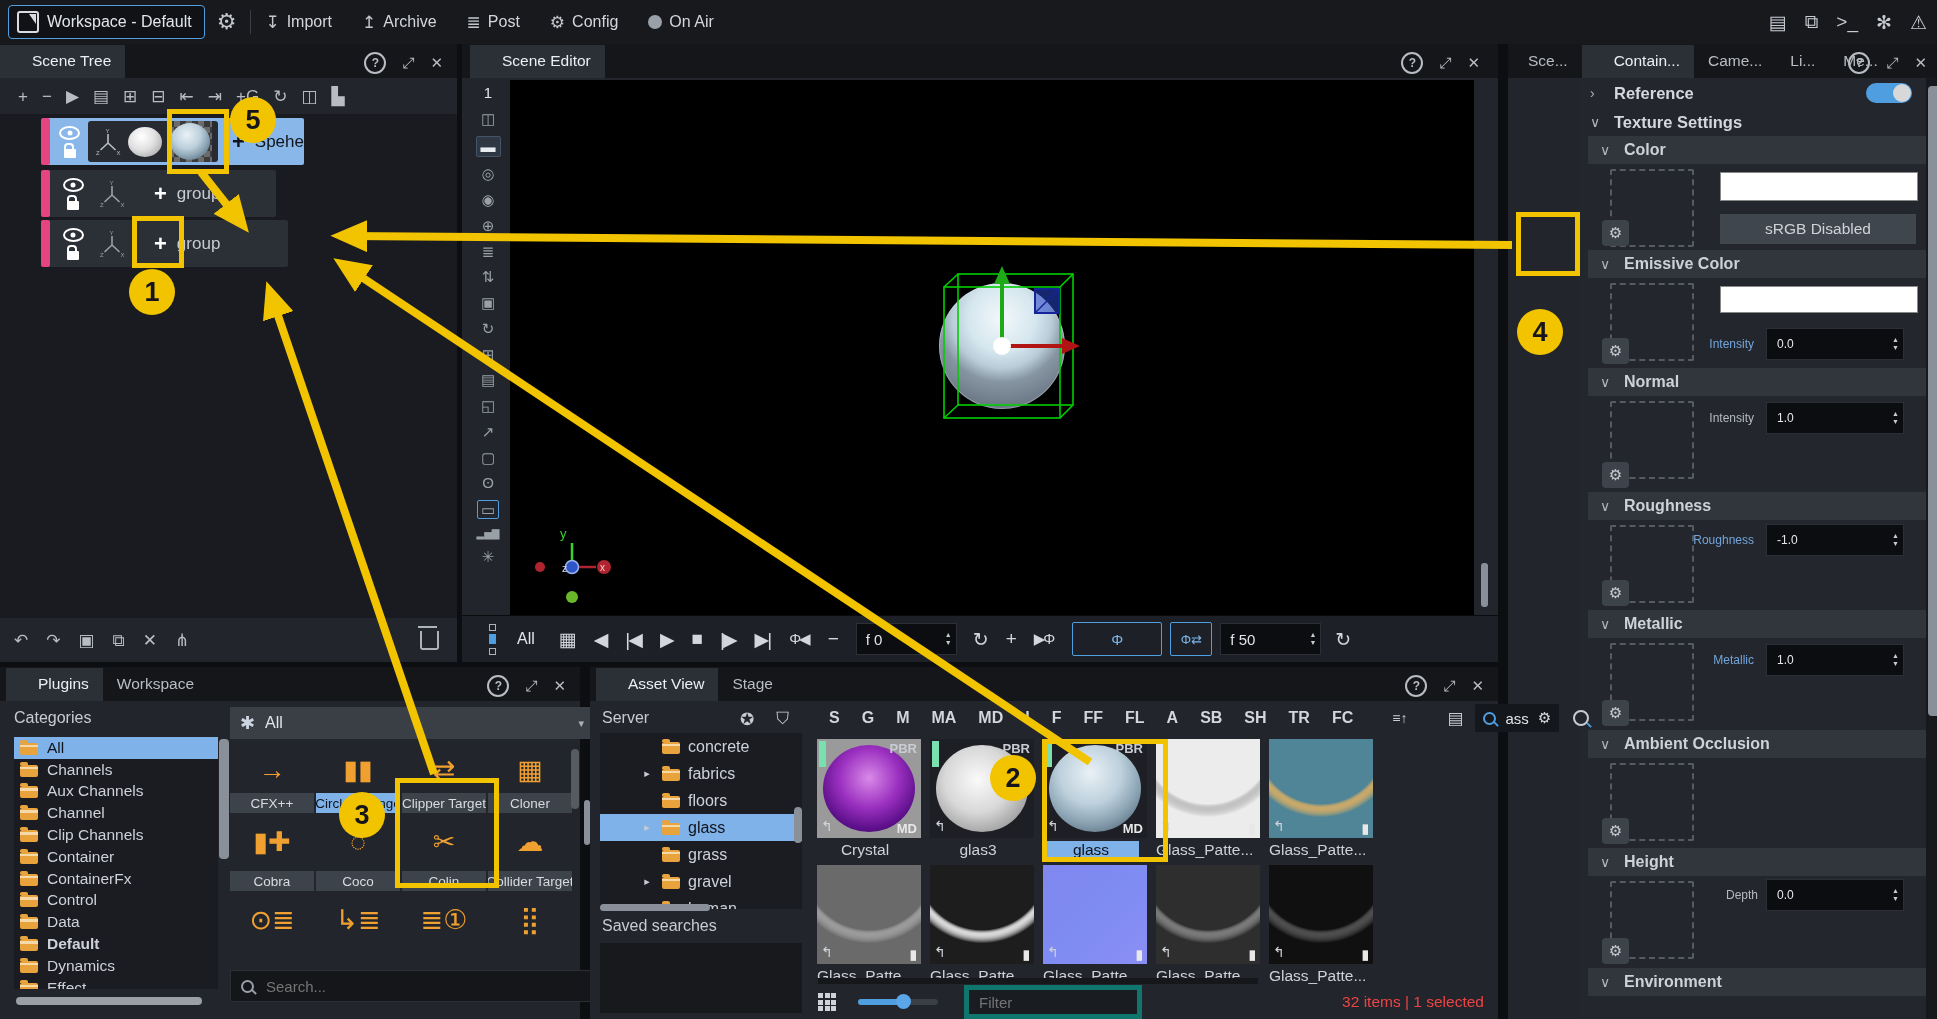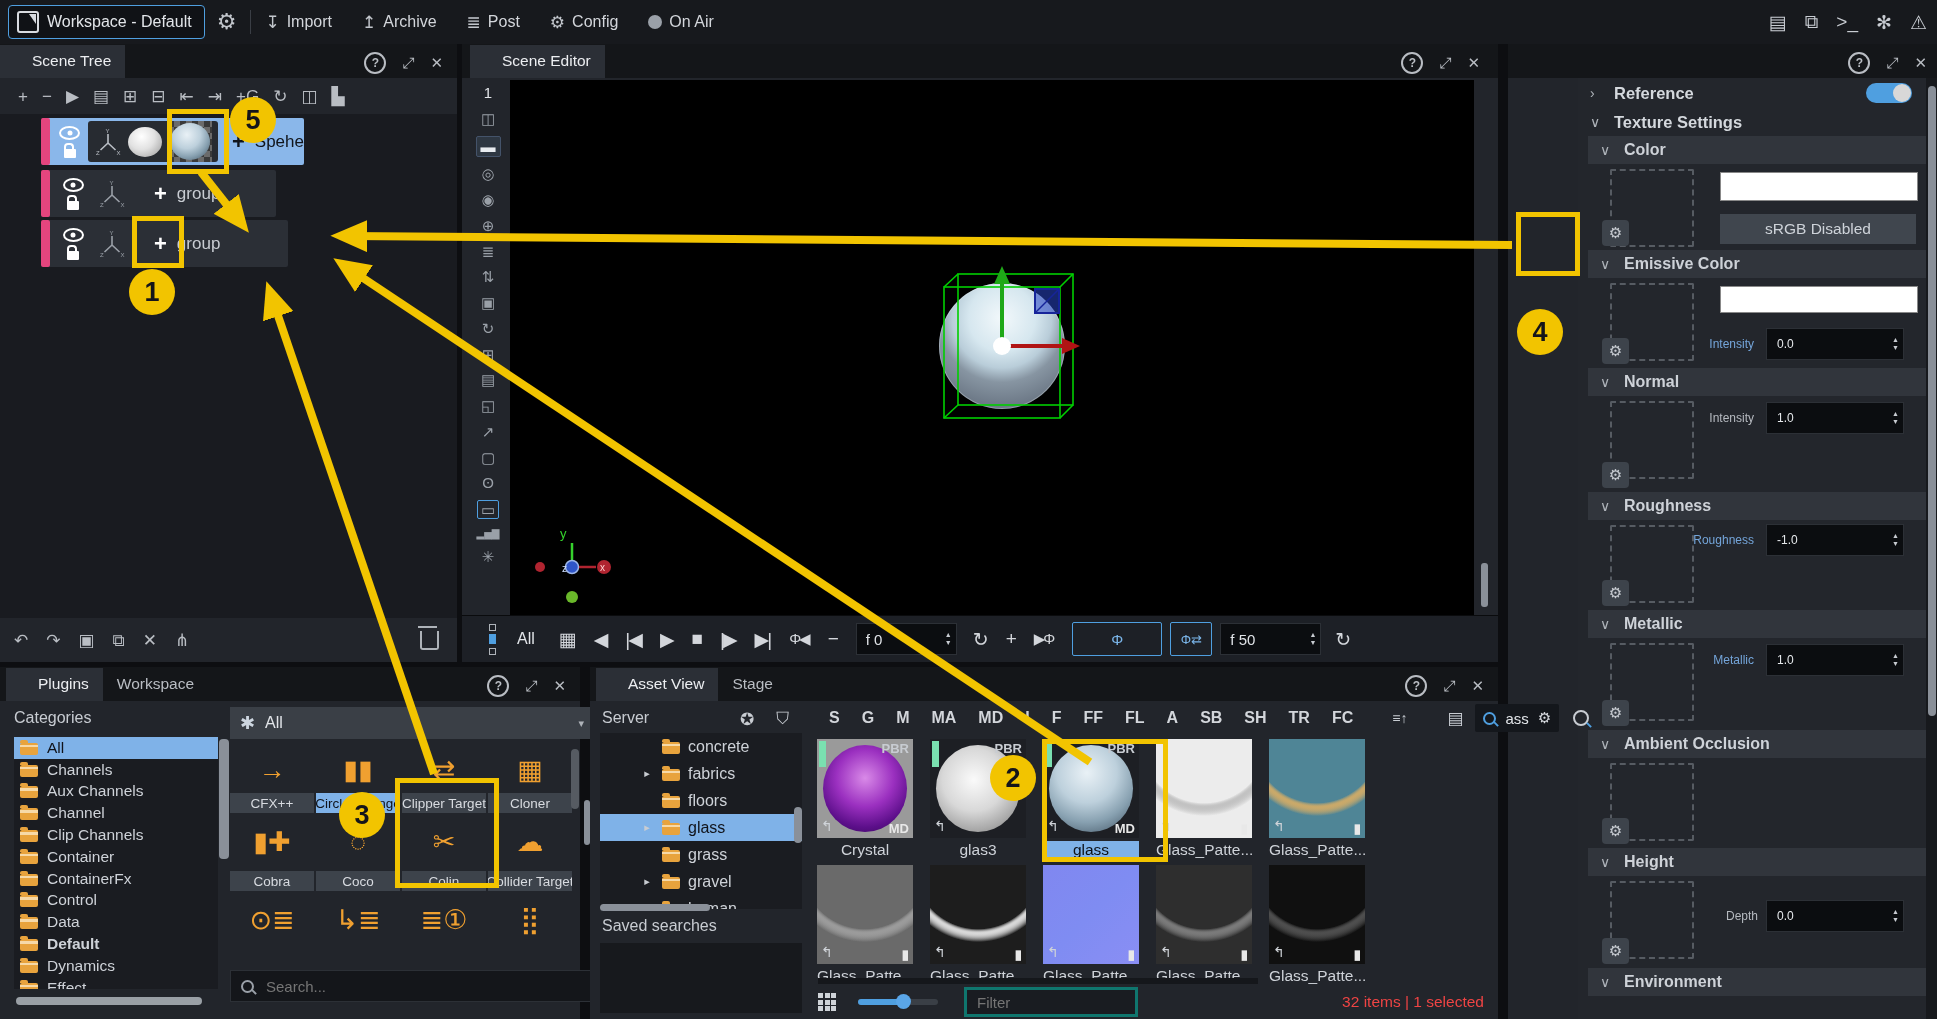--- a/index.html
+++ b/index.html
@@ -140,21 +140,21 @@
   .saved-box{position:absolute;left:10px;top:276px;width:202px;height:70px;background:#17191d;}
   .letterbar{position:absolute;left:228px;top:34px;right:0;height:34px;display:flex;align-items:center;gap:0;}
   .letter{font-weight:bold;font-size:16px;color:#d3d6db;padding:0 11px;}
   .lb-sep{width:1px;height:22px;background:#3a3e45;margin:0 8px;}
   .lb-ic{font-size:17px;color:#c8ccd2;margin:0 12px;}
   .asearch{display:flex;align-items:center;gap:9px;background:#14171c;height:28px;width:96px;padding:0 8px;border-radius:2px;}
   .asearch .val{color:#e2e5e9;font-size:15px;}
   .agrid{position:absolute;left:227px;top:72px;right:10px;bottom:35px;overflow:hidden;}
   .arow{display:flex;gap:17px;margin-bottom:4px;}
   .acell{width:96px;flex:none;}
-  .thumb{position:relative;width:96px;height:99px;background:#1d1f24;overflow:hidden;}
+  .thumb{position:relative;width:96px;height:99px;background:#1d1f24;overflow:hidden;padding-left:8px;}
   .strip{display:none;position:absolute;left:2px;top:2px;width:7px;height:26px;background:#7ae0b0;z-index:3;}
   .gstrip .strip{display:block;}
   .pbr{position:absolute;right:4px;top:2px;color:#c8ccd2;font-weight:bold;font-size:13px;z-index:3;}
   .corner{position:absolute;right:4px;bottom:2px;color:#e8e8e8;font-weight:bold;font-size:13px;z-index:3;}
   .pbr:empty,.corner:empty{display:none;}
   .backarr{position:absolute;left:4px;bottom:4px;color:#cfd3d8;font-size:14px;z-index:3;}
   .sph{display:none;position:absolute;inset:6px;border-radius:50%;z-index:2;}
   .alabel{margin-top:3px;height:20px;font-size:15.5px;color:#ced2d8;text-align:center;white-space:nowrap;overflow:hidden;}
   .lsel .alabel{background:#7fb2e8;color:#0d1016;}
   .t-crystal .thumb{background:#9a9a9a;}
@@ -168,21 +168,21 @@
   .t-scm .thumb{background-color:#1d1d1d;background-image:radial-gradient(circle at 50% 0,transparent 58%,#d8d8d8 62%,transparent 70%),radial-gradient(circle at 50% 0,transparent 58%,#d8d8d8 62%,transparent 70%);}
   .t-nrm .thumb{background:linear-gradient(135deg,#8087f0,#7f8cf2 50%,#8a8ef4);}
   .t-scd .thumb{background-color:#2e2e2e;background-image:radial-gradient(circle at 50% 0,transparent 58%,#7a7a7a 62%,transparent 70%),radial-gradient(circle at 50% 0,transparent 58%,#7a7a7a 62%,transparent 70%);}
   .t-scb .thumb{background-color:#101010;background-image:radial-gradient(circle at 50% 0,transparent 58%,#4e4e4e 62%,transparent 70%),radial-gradient(circle at 50% 0,transparent 58%,#4e4e4e 62%,transparent 70%);}
   .afooter{position:absolute;left:220px;right:0;bottom:0;height:34px;background:#22252b;display:flex;align-items:center;}
   .gridico{display:inline-grid;grid-template-columns:repeat(3,5px);gap:1.5px;margin-left:8px;}
   .gridico i{width:5px;height:5px;background:#cfd3d8;}
   .fslider{position:relative;width:80px;height:6px;background:#3a3f46;border-radius:3px;margin-left:22px;}
   .fslider .fill{position:absolute;left:0;top:0;height:6px;width:55%;background:#4f9fe0;border-radius:3px;}
   .fslider .knob{position:absolute;left:48%;top:-5px;width:15px;height:15px;border-radius:50%;background:#5aa6e8;}
-  .ffilter{margin-left:26px;width:160px;height:24px;background:#191c21;border:3px solid #0f766e;display:flex;padding-left:8px;}
+  .ffilter{margin-left:26px;width:160px;height:24px;background:#191c21;border:5px solid #0f766e;display:flex;padding-left:8px;}
   .ffilter input{background:transparent;border:none;outline:none;color:#9aa0a8;font-size:15px;font-family:"Liberation Sans",sans-serif;width:140px;}
   .astatus{margin-left:auto;margin-right:14px;color:#ef4444;font-size:15.5px;}
   .ahscroll{position:absolute;left:228px;bottom:35px;width:440px;height:6px;background:#15171b;}
   
   .vp-svg{position:absolute;left:0;top:0;pointer-events:none;}
   .sphere3d{position:absolute;left:939px;top:283px;width:126px;height:126px;border-radius:50%;
      background:radial-gradient(circle at 50% 28%,#f2f8fb 0%,#d6e7ef 30%,#b9cdd9 45%,#8795a2 58%,#6e7a88 78%,#5d6977 100%);
      box-shadow:0 0 0 1px rgba(220,230,235,.35) inset;}
   
   .hlbox{position:absolute;border:5px solid #f2c400;z-index:58;}
@@ -415,20 +415,27 @@
     <circle cx="572" cy="567" r="6.5" fill="#2f55c8" stroke="#9db6e8" stroke-width="1.5"></circle>
     <text x="562" y="572" font-size="10" fill="#cfe0ff" font-family="Liberation Sans">z</text>
     <line x1="579" y1="567" x2="596" y2="567" stroke="#b02430" stroke-width="2.5"></line>
     <circle cx="604" cy="567" r="7" fill="#b02430"></circle>
     <text x="600" y="571" font-size="10" fill="#ffd0d0" font-family="Liberation Sans">x</text>
     <circle cx="572" cy="597" r="6" fill="#6ab82a"></circle>
   </svg>
 
   <div class="panel props">
     <div class="tabbar">
+      <span style="display:flex;align-items:flex-end;height:34px;margin-left:6px;">
+          <span class="tab">Sce...</span>
+          <span class="tab active">Contain...</span>
+          <span class="tab">Came...</span>
+          <span class="tab">Li...</span>
+          <span class="tab">Me...</span>
+        </span>
       <div class="pico" style="position:absolute;right:10px;top:8px;">
         <span class="qm">?</span>
         <span>⤢</span>
         <span>✕</span>
       </div>
     </div>
     <div class="pbody">
       <div class="prow-top">
         <span class="chev">›</span>
         <span>Reference</span>
@@ -524,21 +531,21 @@
         <span class="gearchip" style="top:60px;">⚙</span>
       </div>
 
       <div class="sechead">
         <span class="chev">∨</span>
         <span>Height</span>
       </div>
       <div class="secbody" style="height:92px;">
         <span class="dropbox"></span>
         <span class="gearchip" style="top:62px;">⚙</span>
-        <span class="pvrow" style="top:24px;gap:8px;">
+        <span class="pvrow" style="top:3px;gap:8px;">
           <span class="plabel">Depth</span>
           <span class="pfield">
             <span>0.0</span>
               <span class="spin"></span>
           </span>
         </span>
       </div>
 
       <div class="sechead">
         <span class="chev">∨</span>

